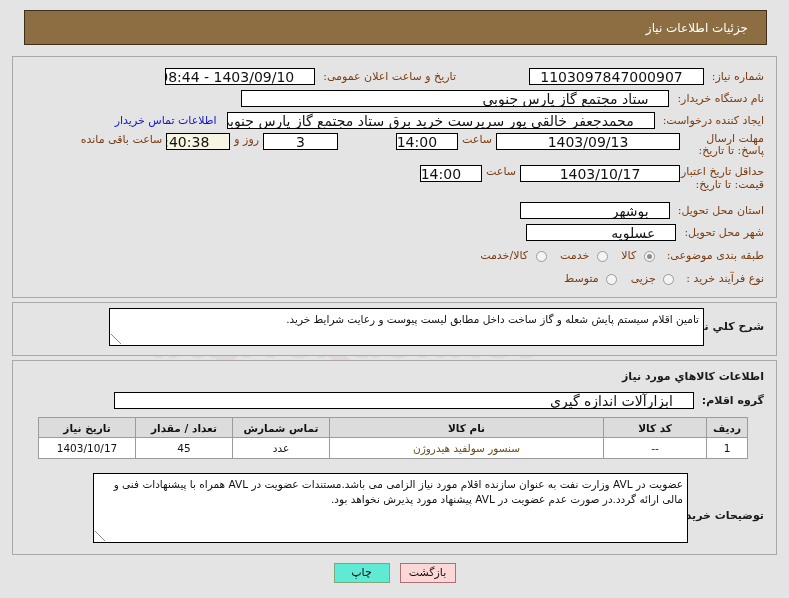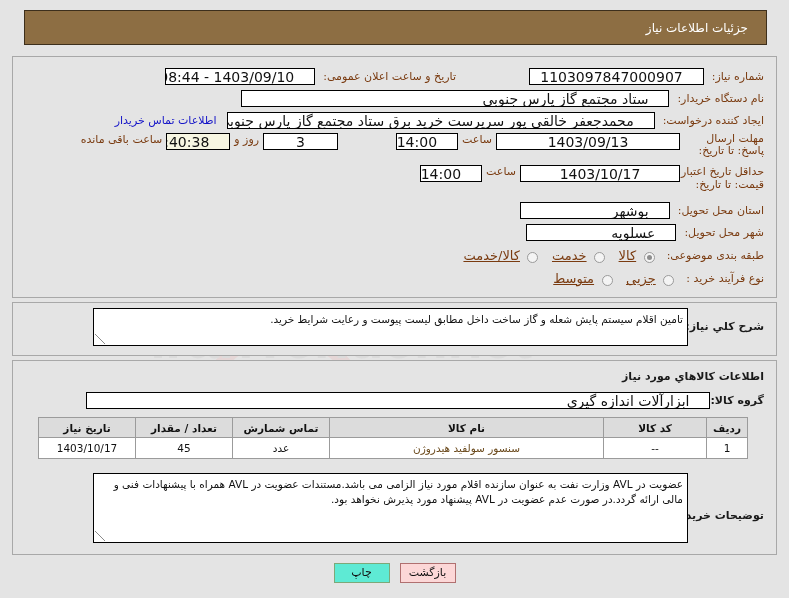--- a/index.html
+++ b/index.html
@@ -159,21 +159,21 @@
     position: relative;
   }
   .radio.sel::after {
     content: "";
     position: absolute;
     top: 2px; left: 2px;
     width: 5px; height: 5px;
     border-radius: 50%;
     background: #8e8e8e;
   }
-  .radio-lbl { color: #7a3b10; font-size: 13px; margin: 0 4px 0 10px; text-decoration: underline; }
+  .radio-lbl { color: #7a3b10; font-size: 11px; margin: 0 4px 0 10px; }
 
   .chk {
     display: inline-block;
     width: 12px; height: 12px;
     border: 1px solid #9a9a9a;
     background: #f0f0f0;
     box-sizing: border-box;
     vertical-align: middle;
   }
 
@@ -340,34 +340,34 @@
     </div>
 
   </div>
 </div>
 
 <div class="panel p2">
   <div class="panel-inner">
     <div class="row" style="top:14px; right:12px;">
       <span class="lbl-dark">شرح کلي نياز:</span>
     </div>
-    <div class="txtbox" style="top:5px; right:88px; width:595px; height:38px;">تامین اقلام سیستم پایش شعله و گاز  ساخت داخل مطابق لیست پیوست و رعایت شرایط خرید.</div>
+    <div class="txtbox" style="top:5px; right:72px; width:595px; height:38px;">تامین اقلام سیستم پایش شعله و گاز  ساخت داخل مطابق لیست پیوست و رعایت شرایط خرید.</div>
   </div>
 </div>
 
 <div class="panel p3">
   <div class="panel-inner">
 
     <div class="row" style="top:6px; right:12px;">
       <span class="lbl-dark">اطلاعات کالاهاي مورد نياز</span>
     </div>
 
     <div class="row" style="top:30px; right:12px;">
-      <span class="lbl-dark">گروه کالا:</span>
-      <div class="fld rightal" style="width:624px; ">ابزارآلات اندازه گیری</div>
+      <span class="lbl-dark">گروه اقلام:</span>
+      <div class="fld rightal" style="width:580px; margin-right:8px;">ابزارآلات اندازه گیری</div>
     </div>
 
     <table class="tbl" style="top:56px; right:28px; width:710px;">
       <thead>
         <tr>
           <th style="width:32px;">ردیف</th>
           <th style="width:94px;">کد کالا</th>
           <th>نام کالا</th>
           <th style="width:88px;">تماس شمارش</th>
           <th style="width:88px;">تعداد / مقدار</th>

